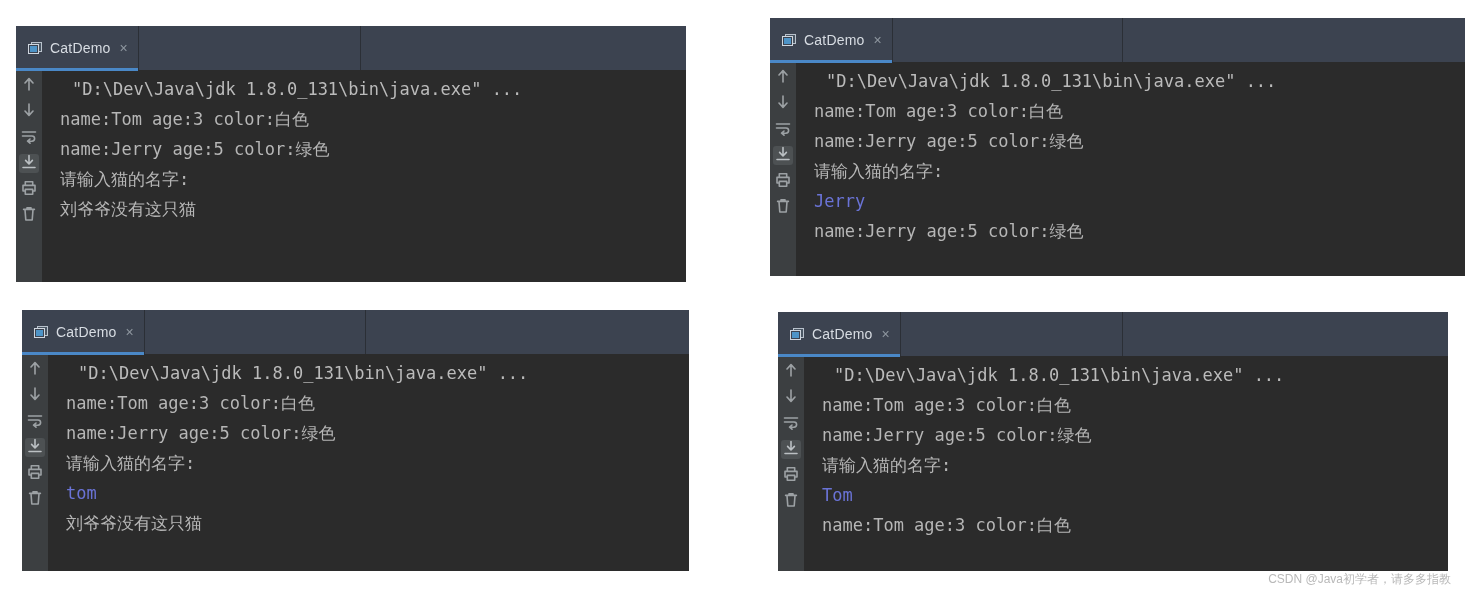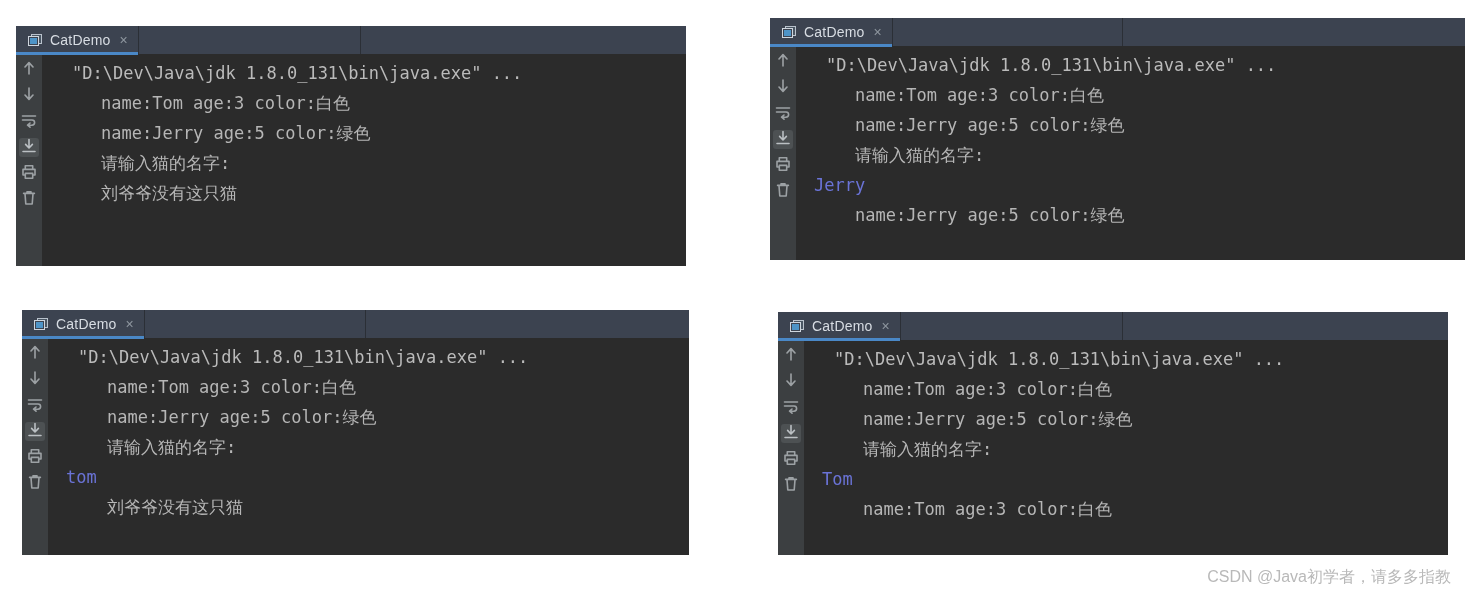--- a/index.html
+++ b/index.html
@@ -16,21 +16,21 @@
   }
 
   .console-panel {
     position: absolute;
     background: #3c3f41;
     box-sizing: border-box;
   }
 
   
   .tabbar {
-    height: 28px;
+    height: 44px;
     background: #3c4350;
     display: flex;
     align-items: stretch;
     position: relative;
   }
   .tab {
     display: flex;
     align-items: center;
     gap: 7px;
     padding: 0 10px 0 12px;
@@ -129,30 +129,30 @@
     font-size: 17px;
     line-height: 30px;
     color: #a9b7c6;
     padding: 4px 0 8px 0;
     overflow: hidden;
     white-space: nowrap;
   }
   .out-line { padding-left: 18px; }
   .out-line.indent { padding-left: 30px; }
   .c-sys  { color: #bbbbbb; }
-  .c-out  { color: #b6b6b6; margin-left: 41px; }
+  .c-out  { color: #b6b6b6; }
   .c-in   { color: #6a73d6; }
 
   
   .watermark {
     position: absolute;
     right: 14px;
     bottom: 6px;
     color: #b9b9b9;
-    font-size: 16px;
+    font-size: 12px;
     font-family: "Liberation Sans", sans-serif;
     white-space: nowrap;
   }
 </style>
 </head>
 <body>
 
 <div id="panels-root">
     <div class="console-panel" style="left: 16px; top: 26px; width: 670px; height: 240px;">
       <div class="tabbar">

